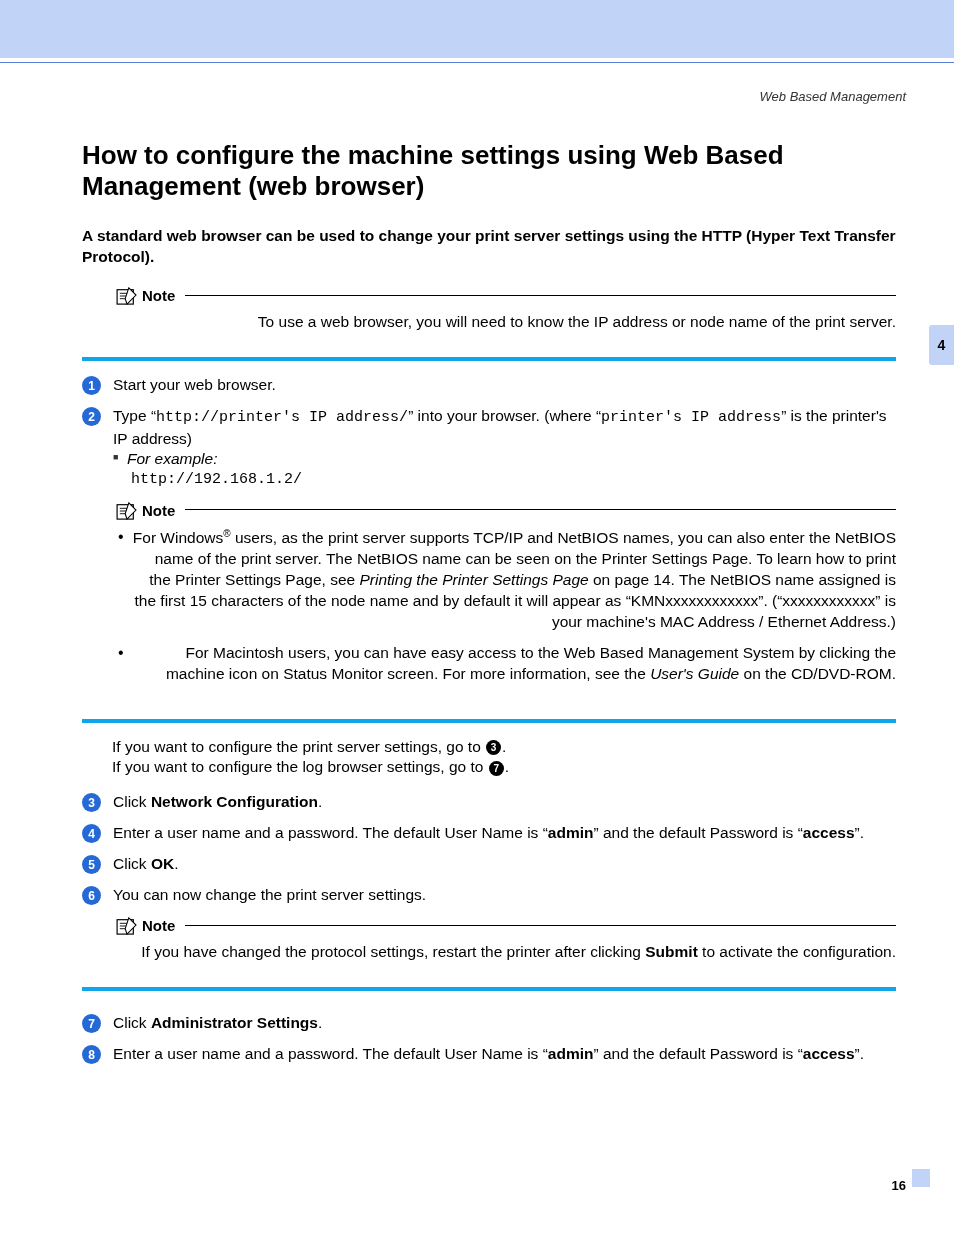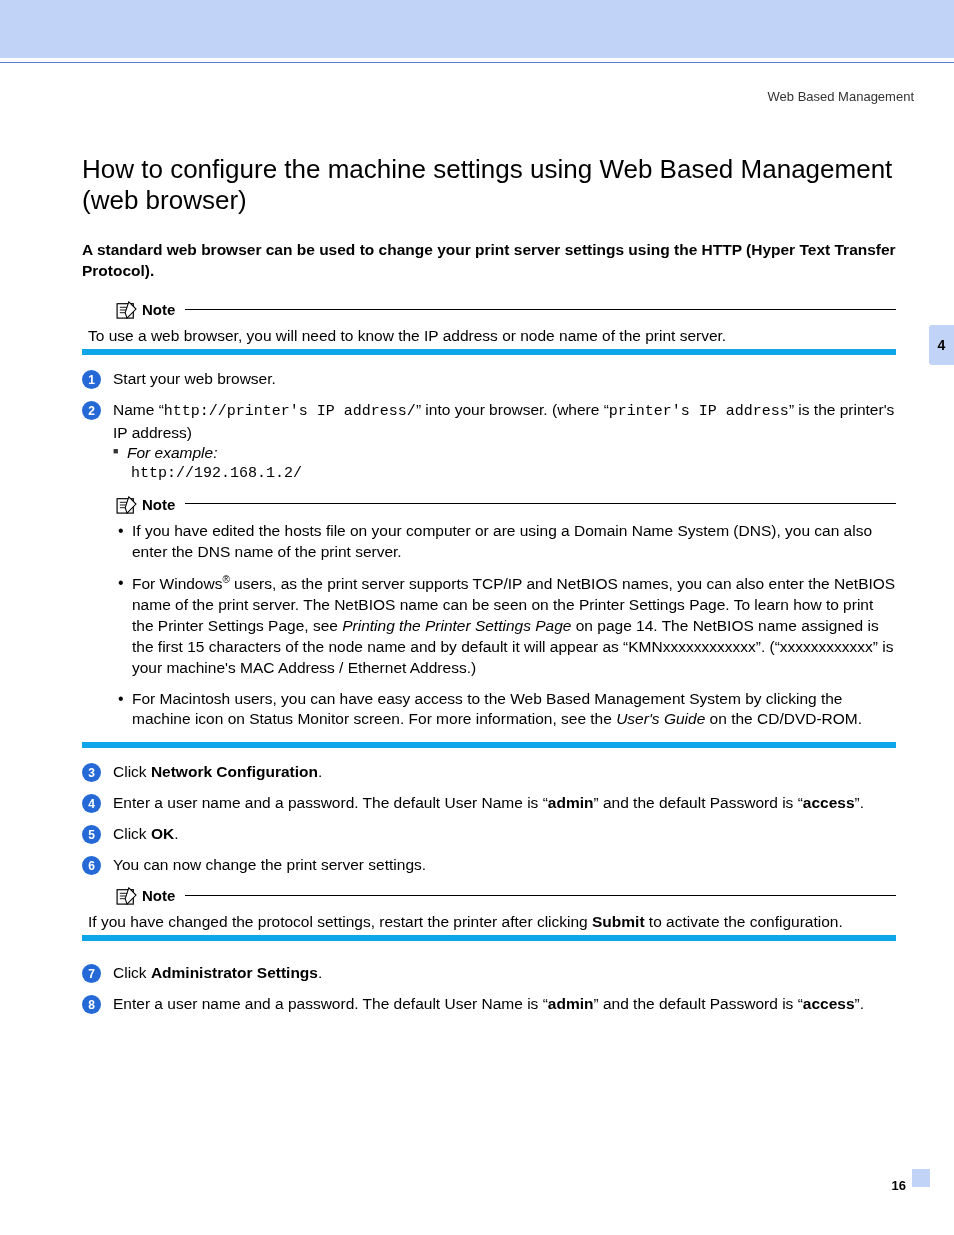--- a/index.html
+++ b/index.html
@@ -23,23 +23,24 @@
   .top-rule {
     position: absolute;
     top: 62px; left: 0;
     width: 100%;
     height: 1px;
     background: #5a7bd6;
   }
   .header-label {
     position: absolute;
     top: 88px;
-    right: 40px;
+    right: 48px;
     font-size: 13px;
     color: #333;
+    font-style: italic;
   }
   .chapter-tab {
     position: absolute;
     right: 0;
     top: 325px;
     width: 25px;
     height: 40px;
     background: #c1d3f7;
     border-radius: 3px 0 0 3px;
     display: flex;
@@ -52,24 +53,23 @@
     color: #000;
   }
   .content {
     position: absolute;
     top: 140px;
     left: 82px;
     width: 814px;
   }
   h1 {
     font-size: 26px;
-    font-weight: normal;
+    font-weight: bold;
     line-height: 1.2;
     margin-bottom: 24px;
-    margin-top: 14px;
   }
   .intro { margin-bottom: 18px; font-weight: bold; }
   .note-head {
     display: flex;
     align-items: center;
     margin-top: 4px;
     margin-bottom: 6px;
     padding-left: 34px;
   }
   .note-icon {
@@ -83,23 +83,24 @@
     margin-right: 10px;
   }
   .note-line {
     flex: 1;
     height: 1px;
     background: #000;
     margin-bottom: 2px;
   }
   .note-body {
     padding-left: 6px;
-    padding-bottom: 2px;
-    border-bottom: 6px solid #0ea5e9;
+    padding-bottom: 24px;
+    border-bottom: 4px solid #0ea5e9;
     margin-bottom: 14px;
+    text-align: right;
   }
   .step {
     display: flex;
     margin-bottom: 10px;
   }
   .step-num {
     width: 19px; height: 19px;
     border-radius: 50%;
     background: #2469d6;
     color: #fff;
@@ -217,51 +218,58 @@
   </div>
 
   <div class="step">
     <div class="step-num">1</div>
     <div class="step-body">Start your web browser.</div>
   </div>
 
   <div class="step">
     <div class="step-num">2</div>
     <div class="step-body">
-      <span>Name “</span><code>http://printer's IP address/</code><span>” into your browser. (where “</span><code>printer's IP address</code><span>” is the printer's IP address)</span>
+      <span>Type “</span><code>http://printer's IP address/</code><span>” into your browser. (where “</span><code>printer's IP address</code><span>” is the printer's IP address)</span>
       <div class="sub-bullet">
         <span>For example:</span>
       </div>
       <div class="sub-indent mono">http://192.168.1.2/</div>
     </div>
   </div>
 
   <div class="note-head">
     <svg class="note-icon" viewBox="0 0 24 20">
       <rect x="1" y="3" width="18" height="16" fill="none" stroke="#000" stroke-width="1.3"></rect>
       <line x1="4" y1="7" x2="15" y2="7" stroke="#000" stroke-width="1"></line>
       <line x1="4" y1="10" x2="15" y2="10" stroke="#000" stroke-width="1"></line>
       <line x1="4" y1="13" x2="10" y2="13" stroke="#000" stroke-width="1"></line>
       <path d="M14 1 L22 9 L12 19 L10 13 Z" fill="#fff" stroke="#000" stroke-width="1.2"></path>
     </svg>
     <span class="note-label">Note</span>
     <div class="note-line"></div>
   </div>
   <div class="note-body">
     <div class="bullet-list">
-      <div class="bullet-item">If you have edited the hosts file on your computer or are using a Domain Name System (DNS), you can also enter the DNS name of the print server.</div>
       <div class="bullet-item">
         <span>For Windows</span><sup>®</sup><span> users, as the print server supports TCP/IP and NetBIOS names, you can also enter the NetBIOS name of the print server. The NetBIOS name can be seen on the Printer Settings Page. To learn how to print the Printer Settings Page, see </span><span class="italic">Printing the Printer Settings Page</span><span> on page 14. The NetBIOS name assigned is the first 15 characters of the node name and by default it will appear as “KMNxxxxxxxxxxxx”. (“xxxxxxxxxxxx” is your machine's MAC Address / Ethernet Address.)</span>
       </div>
       <div class="bullet-item">
         <span>For Macintosh users, you can have easy access to the Web Based Management System by clicking the machine icon on Status Monitor screen. For more information, see the </span><span class="italic">User's Guide</span><span> on the CD/DVD-ROM.</span>
       </div>
     </div>
   </div>
 
+  <div class="goto-block">
+    <div>
+      <span>If you want to configure the print server settings, go to </span><span class="inline-circle">3</span>.
+    </div>
+    <div>
+      <span>If you want to configure the log browser settings, go to </span><span class="inline-circle">7</span>.
+    </div>
+  </div>
 
   <div class="step">
     <div class="step-num">3</div>
     <div class="step-body">
       <span>Click </span><b>Network Configuration</b>.
     </div>
   </div>
 
   <div class="step">
     <div class="step-num">4</div>

